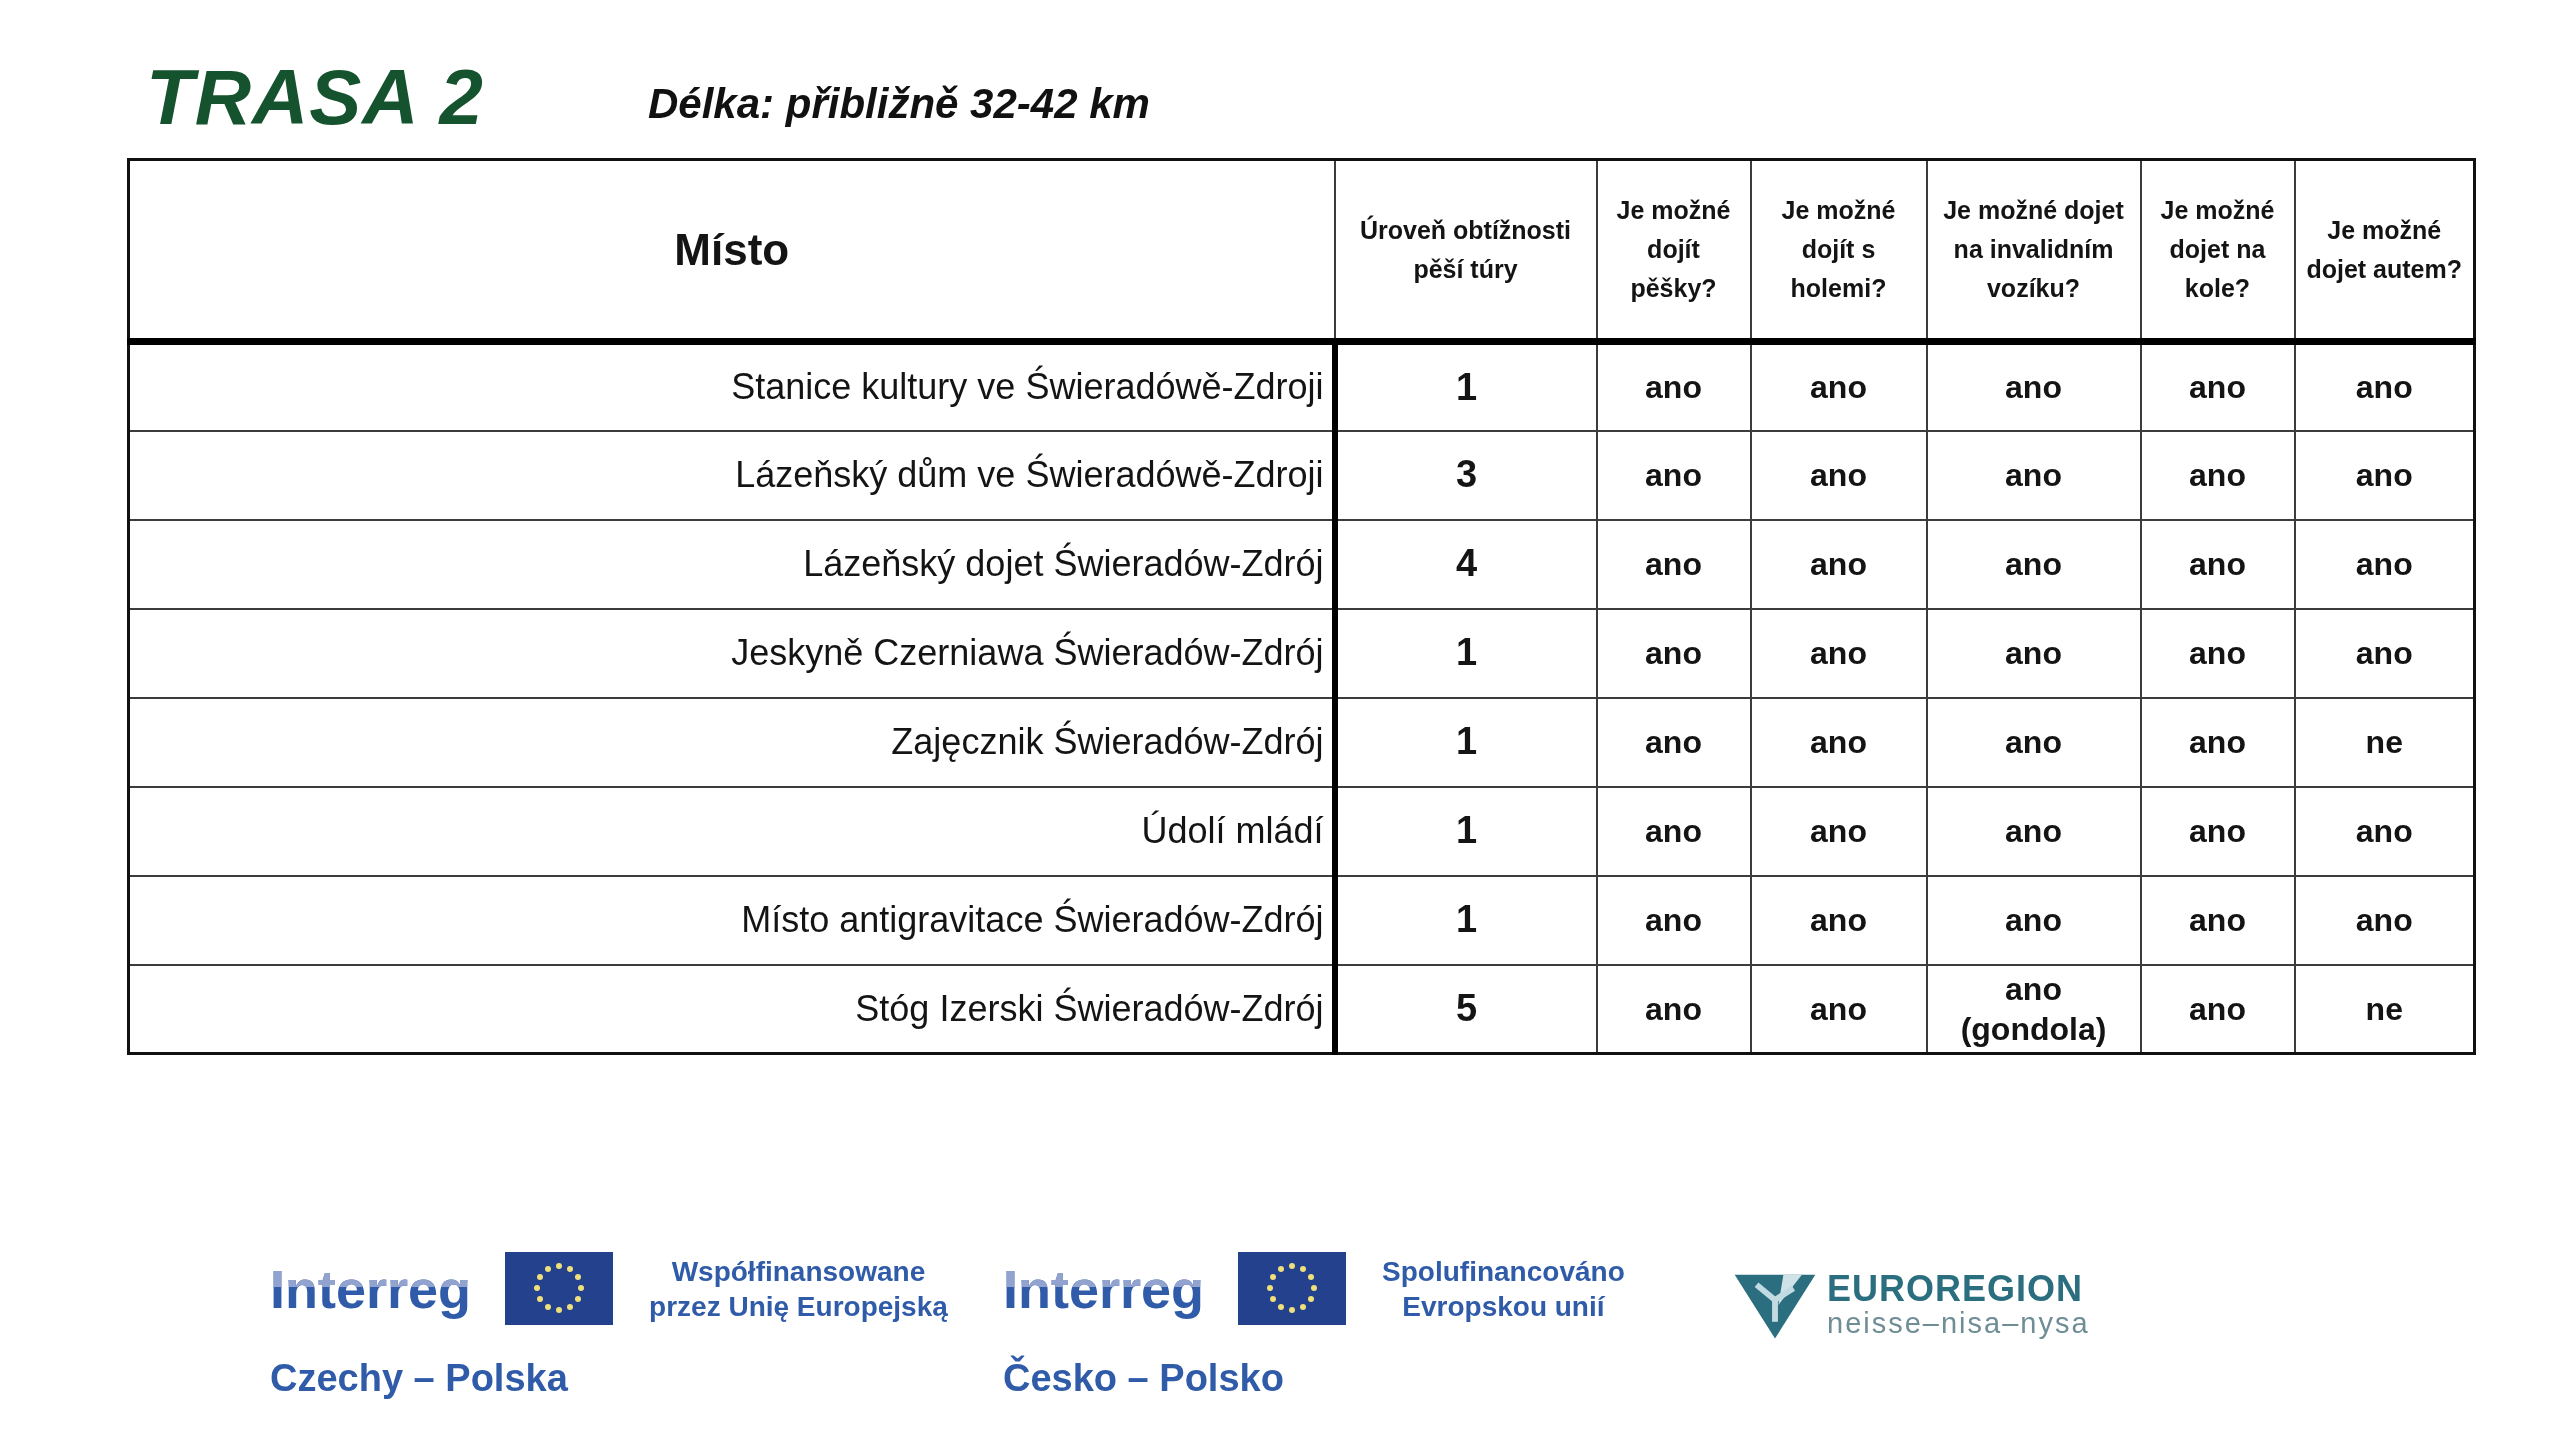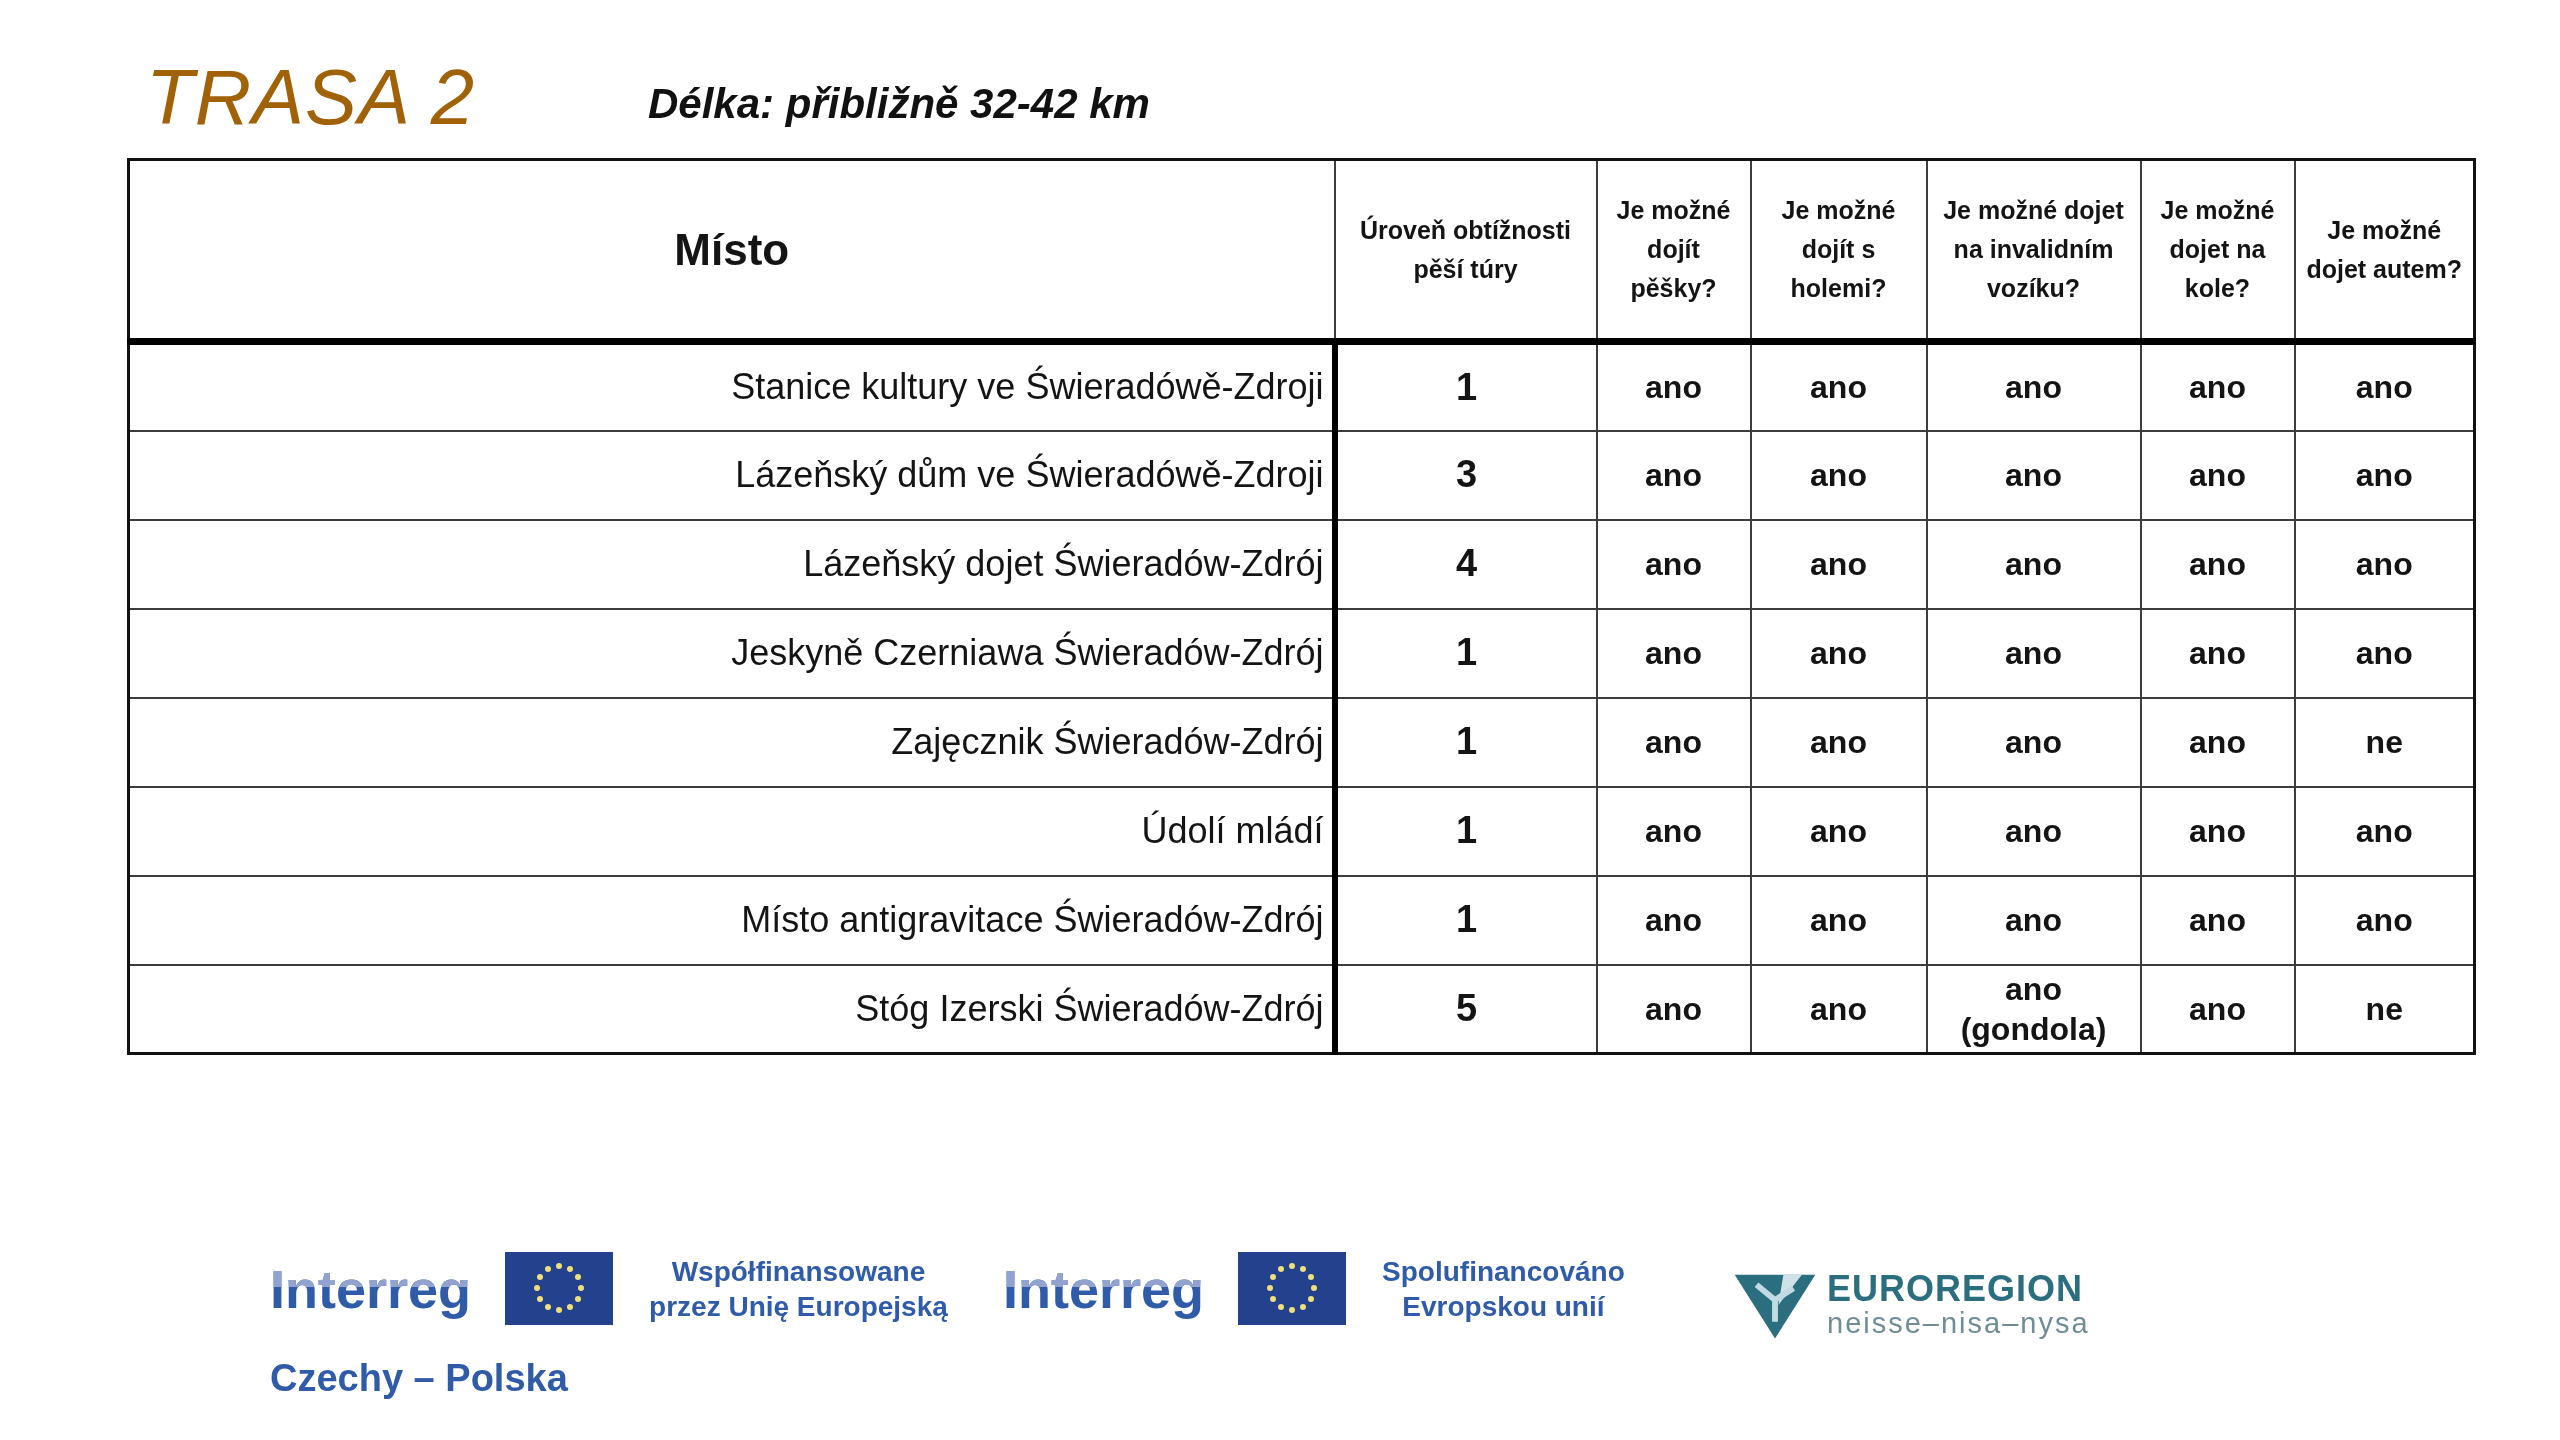--- a/index.html
+++ b/index.html
@@ -1,20 +1,20 @@
 <!DOCTYPE html>
 <html style="--interreg-blue: #2f5ba9; --interreg-light: #93a3cf; --euroregion-teal: #2b6e7f; --euroregion-gray: #6f8d95;"><head>
 <meta charset="utf-8">
 <style>
   html,body{margin:0;padding:0;background:#ffffff;}
   body{width:2560px;height:1440px;font-family:"Liberation Sans",sans-serif;color:#141414;}
   .page{position:relative;width:2560px;height:1440px;background:#fff;overflow:hidden;}
 
   
-  .doc-title{position:absolute;left:146px;top:52px;font-size:78px;font-weight:400;font-style:italic;letter-spacing:1px;color:#a16207;}
+  .doc-title{position:absolute;left:146px;top:52px;font-size:78px;font-weight:700;font-style:italic;letter-spacing:1px;color:#14532d;}
   .doc-subtitle{position:absolute;left:648px;top:80px;font-size:42px;font-weight:700;font-style:italic;color:#111;}
 
   
   .tbl-wrap{position:absolute;left:127px;top:158px;width:2346px;}
   table{border-collapse:collapse;table-layout:fixed;width:2346px;border:3px solid #111;}
   th,td{border:2px solid #3c3c3c;vertical-align:middle;}
   thead tr{height:182px;}
   thead th{border-bottom:7px solid #000;background:#fff;}
   th.h-misto{font-size:44px;font-weight:700;text-align:center;}
   th.h-small{font-size:25px;font-weight:700;text-align:center;line-height:1.55;padding:0 10px;}
@@ -193,20 +193,21 @@
             <circle cx="32" cy="36" r="3"></circle>
           <circle cx="35" cy="25" r="3"></circle>
             <circle cx="43" cy="17" r="3"></circle>
         </g>
       </svg>
       <div class="cofinance">
         <div>Spolufinancováno</div>
         <div>Evropskou unií</div>
       </div>
     </div>
+    <div class="program-name">Česko – Polsko</div>
   </div>
 
   <div class="logo-block b-er">
     <svg width="84" height="74" viewBox="0 0 100 88">
       <polygon points="2,8 98,8 50,84" fill="#2b6e7f"></polygon>
       <polygon points="60,8 82,8 54,44" fill="#cfe2e8"></polygon>
       <g stroke="#c2dae2" stroke-width="7" fill="none">
         <path d="M28,20 L50,38"></path>
         <path d="M72,24 L50,38"></path>
         <path d="M50,64 L50,38"></path>

